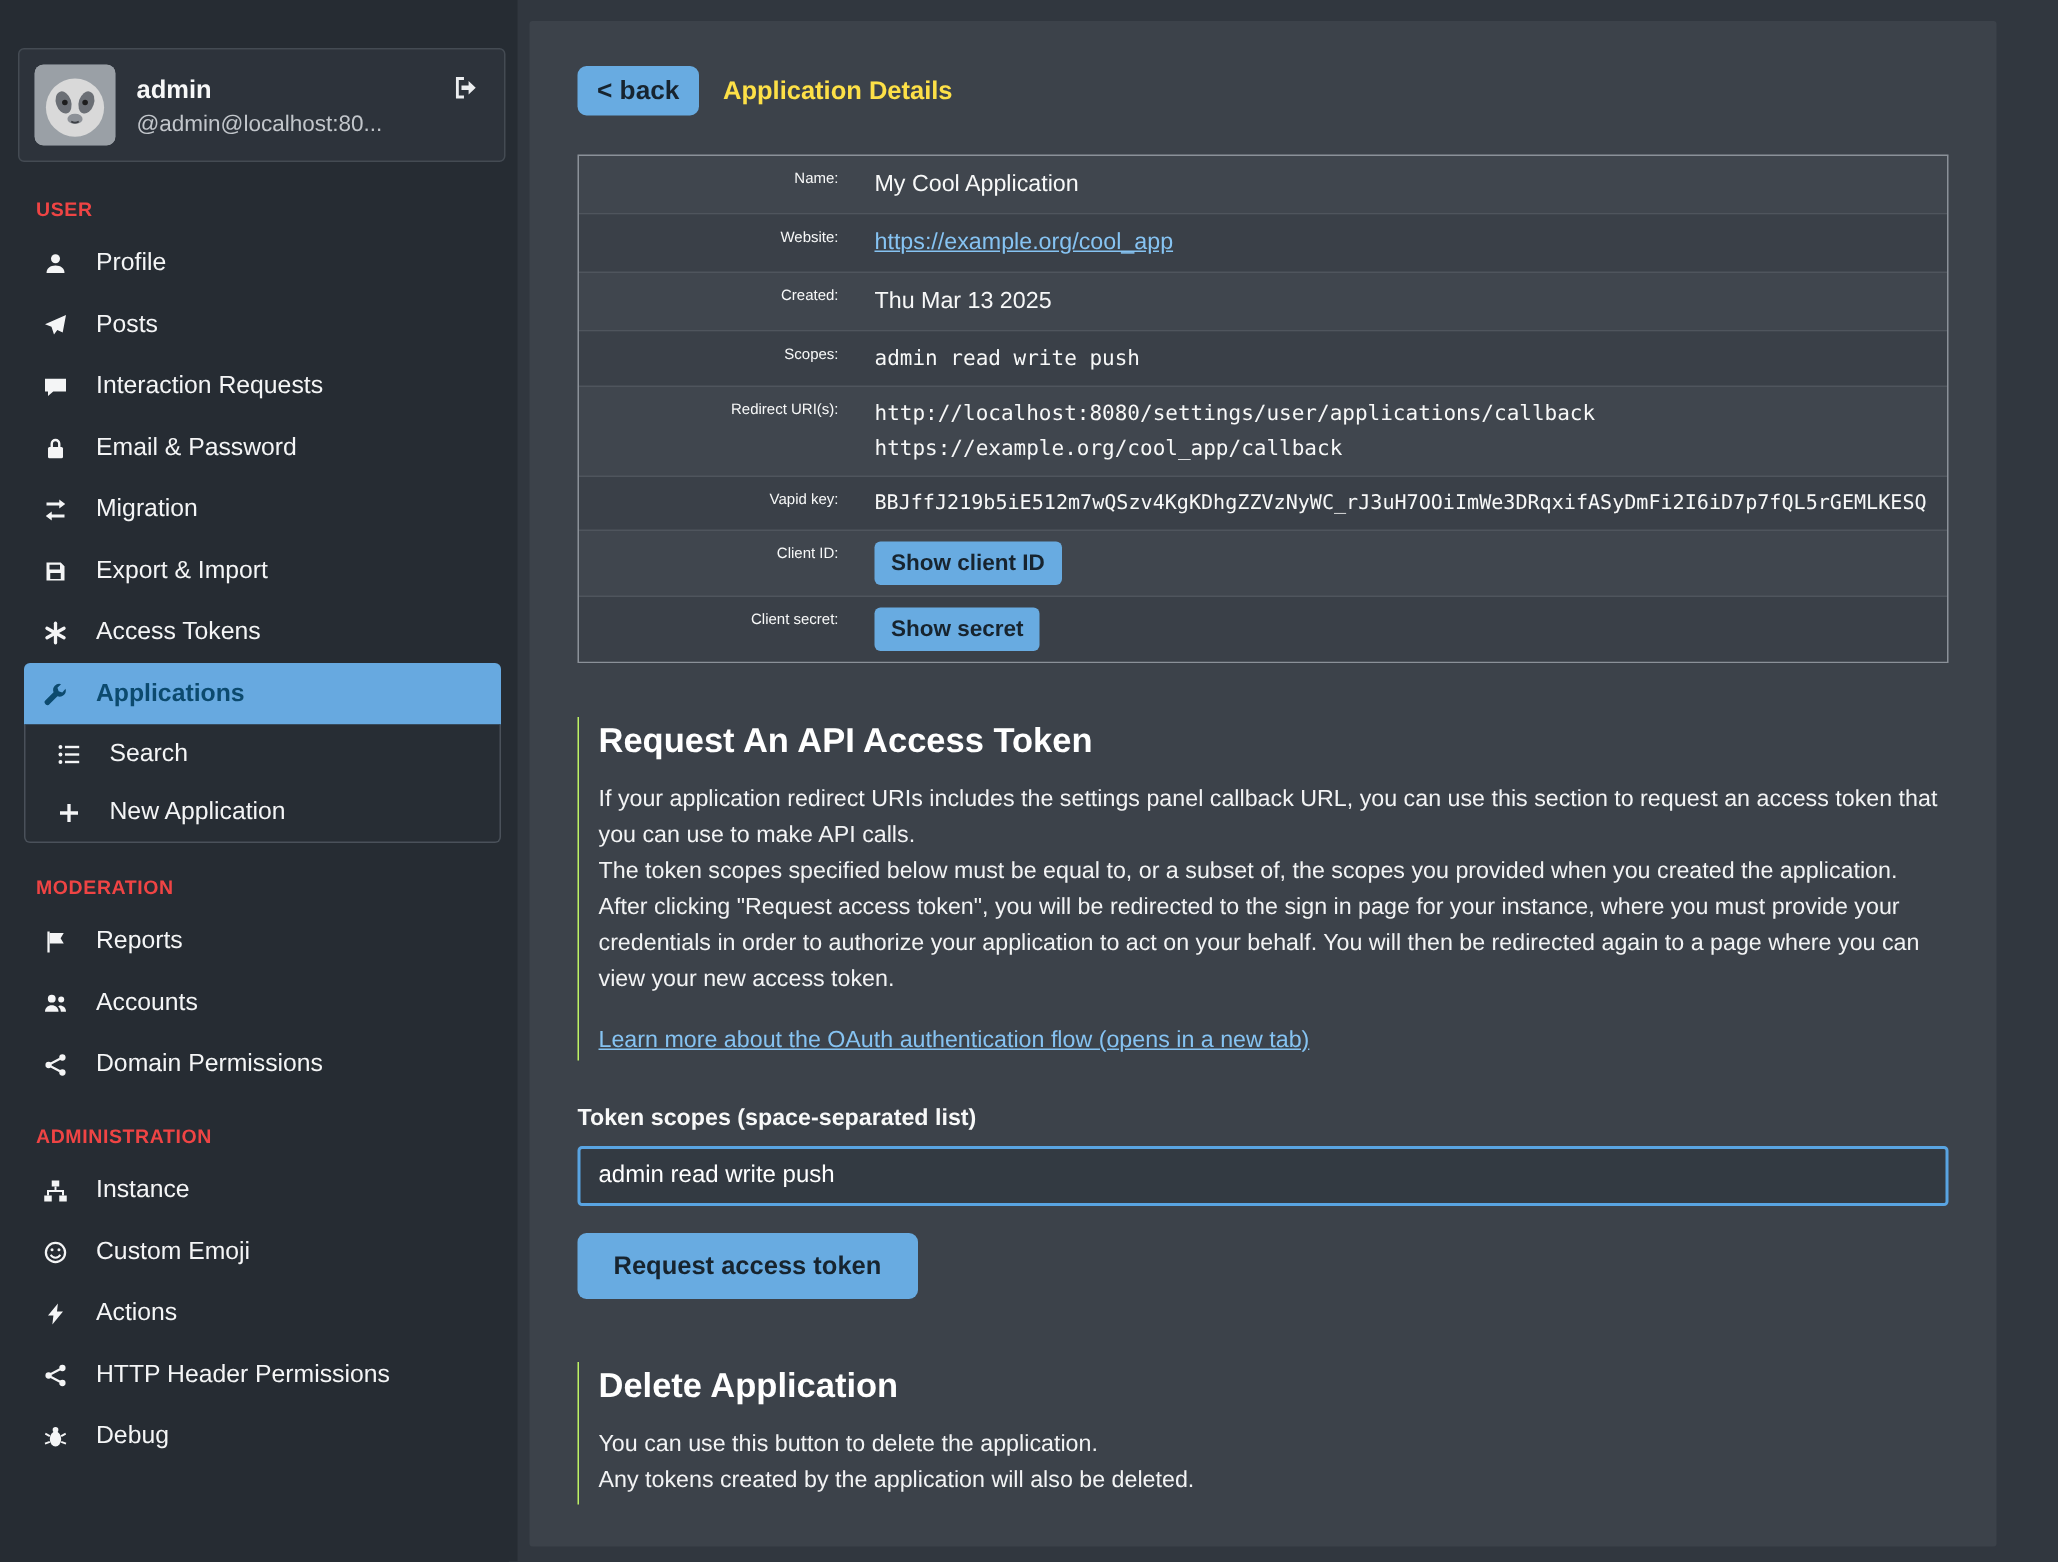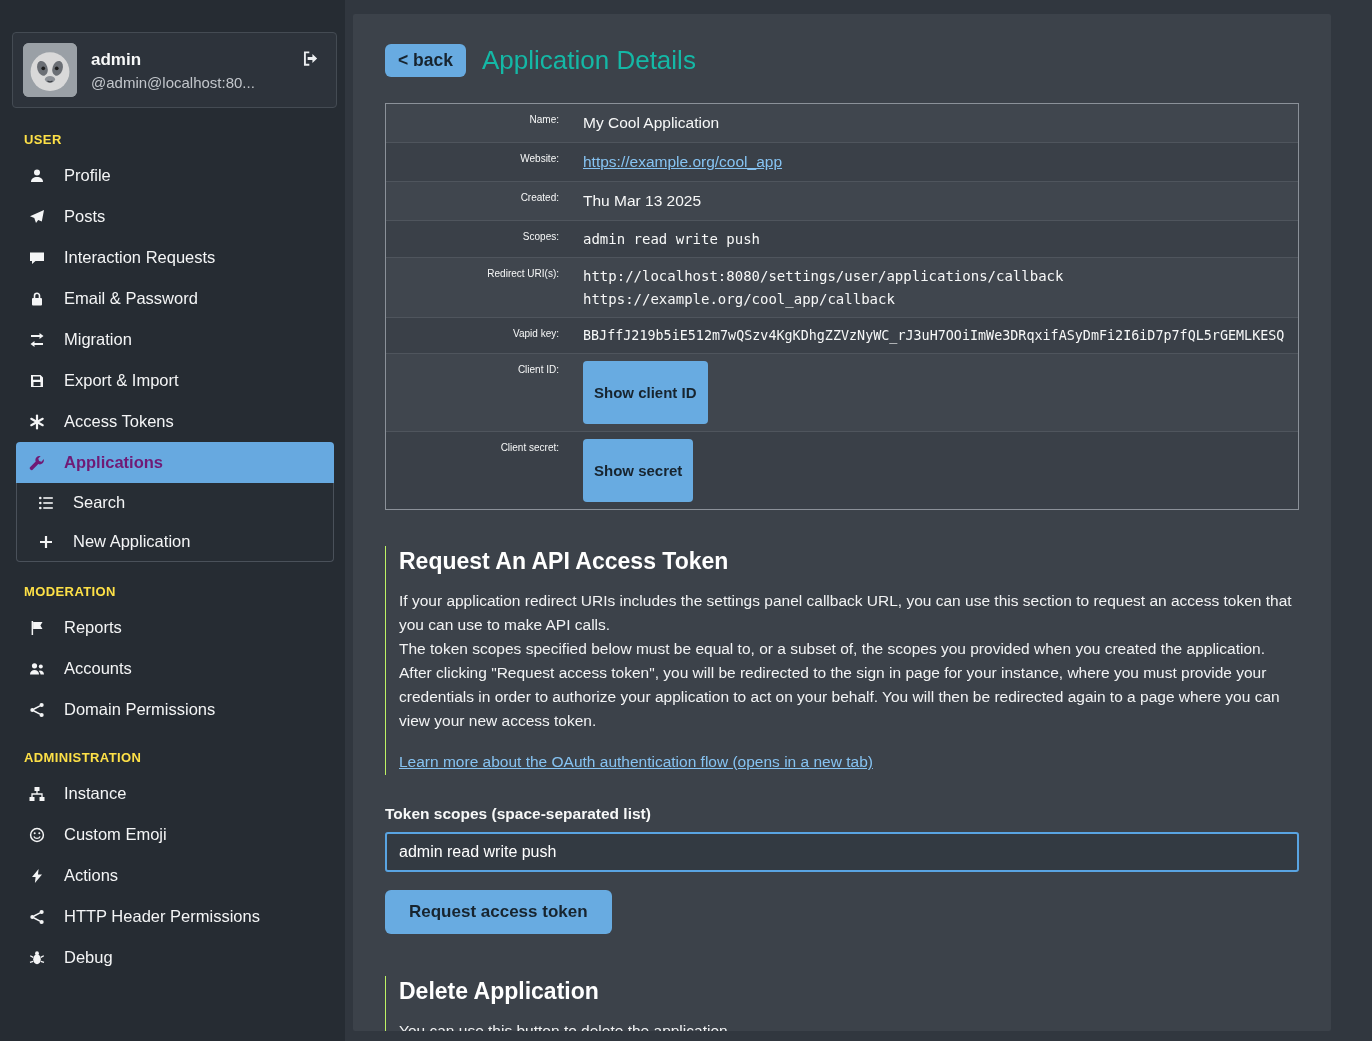--- a/index.html
+++ b/index.html
@@ -20,47 +20,47 @@
     background: #2d333b; border: 1px solid #444b53; border-radius: 4px;
     margin: 0 8px 4px 12px; padding: 10px; position: relative; cursor: pointer;
   }
   .avatar { width: 54px; height: 54px; border-radius: 6px; overflow: hidden; flex: none; background: #9aa0a6; }
   .avatar svg { display: block; width: 54px; height: 54px; }
   .user-name { font-size: 17px; font-weight: bold; margin-bottom: 4px; }
   .user-handle { font-size: 15px; color: #c2c6cb; white-space: nowrap; overflow: hidden; text-overflow: ellipsis; max-width: 185px; }
   .signout { position: absolute; right: 16px; top: 16px; color: #eceef0; cursor: pointer; }
   .signout svg { width: 19px; height: 19px; fill: currentColor; }
 
-  .section-label { color: #fde047; font-weight: bold; font-size: 13px; letter-spacing: .4px; padding: 20px 18px 8px 24px; }
+  .section-label { color: #ef4444; font-weight: bold; font-size: 13px; letter-spacing: .4px; padding: 20px 18px 8px 24px; }
 
   .nav-item { display: flex; align-items: center; gap: 18px; padding: 11px 18px 11px 28px; font-size: 16.5px; cursor: pointer; color: #f4f5f6; }
   .icn { width: 18px; display: inline-flex; justify-content: center; flex: none; }
   .icn svg { width: 16px; height: 16px; fill: currentColor; }
 
   .nav-group { margin: 0 11px 2px 16px; }
   .nav-group .nav-item.active {
-    background: #67a9e0; color: #701a75; font-weight: bold;
+    background: #67a9e0; color: #0c4a6e; font-weight: bold;
     border-radius: 4px 4px 0 0; padding: 11px 12px;
   }
   .subnav { border: 1px solid #4a515a; border-top: none; border-radius: 0 0 4px 4px; background: #272d34; }
   .subnav .nav-item { padding: 10px 14px 10px 20px; }
 
   
   .main-outer { flex: 1; background: #31373f; padding: 14px 41px 10px 8px; }
   .panel { background: #3c424a; border-radius: 2px; height: 1017px; padding: 30px 32px; overflow: hidden; }
 
   .panel-header { display: flex; align-items: center; gap: 16px; margin-bottom: 26px; }
-  .page-title { font-size: 26px; font-weight: normal; color: #14b8a6; }
+  .page-title { font-size: 17px; font-weight: bold; color: #fde047; }
 
   .btn {
     border: none; cursor: pointer; font-family: inherit; font-weight: bold;
     background: #68abe1; color: #17242f; border-radius: 6px;
   }
   .btn.back { font-size: 17.5px; padding: 6px 13px; }
-  .btn.small { font-size: 15px; padding: 23px 11px; border-radius: 4px; }
+  .btn.small { font-size: 15px; padding: 6px 11px; border-radius: 4px; }
   .btn.big { font-size: 17px; padding: 12px 24px; display: block; }
 
   .details-table { border: 1px solid #8b9199; margin-bottom: 36px; }
   .drow { display: flex; align-items: flex-start; border-bottom: 1px solid #4f555d; background: #40464e; }
   .drow:nth-child(even) { background: #3a4048; }
   .drow:last-child { border-bottom: none; }
   .dlabel { width: 185px; flex: none; font-weight: normal; font-size: 10px; padding: 10px 12px; text-align: right; }
   .dvalue { flex: 1; padding: 10px 12px; font-size: 15.5px; }
   .dvalue.btnrow { padding: 7px 12px; }
   .mono { font-family: "DejaVu Sans Mono", "Liberation Mono", monospace; font-size: 14px; }

